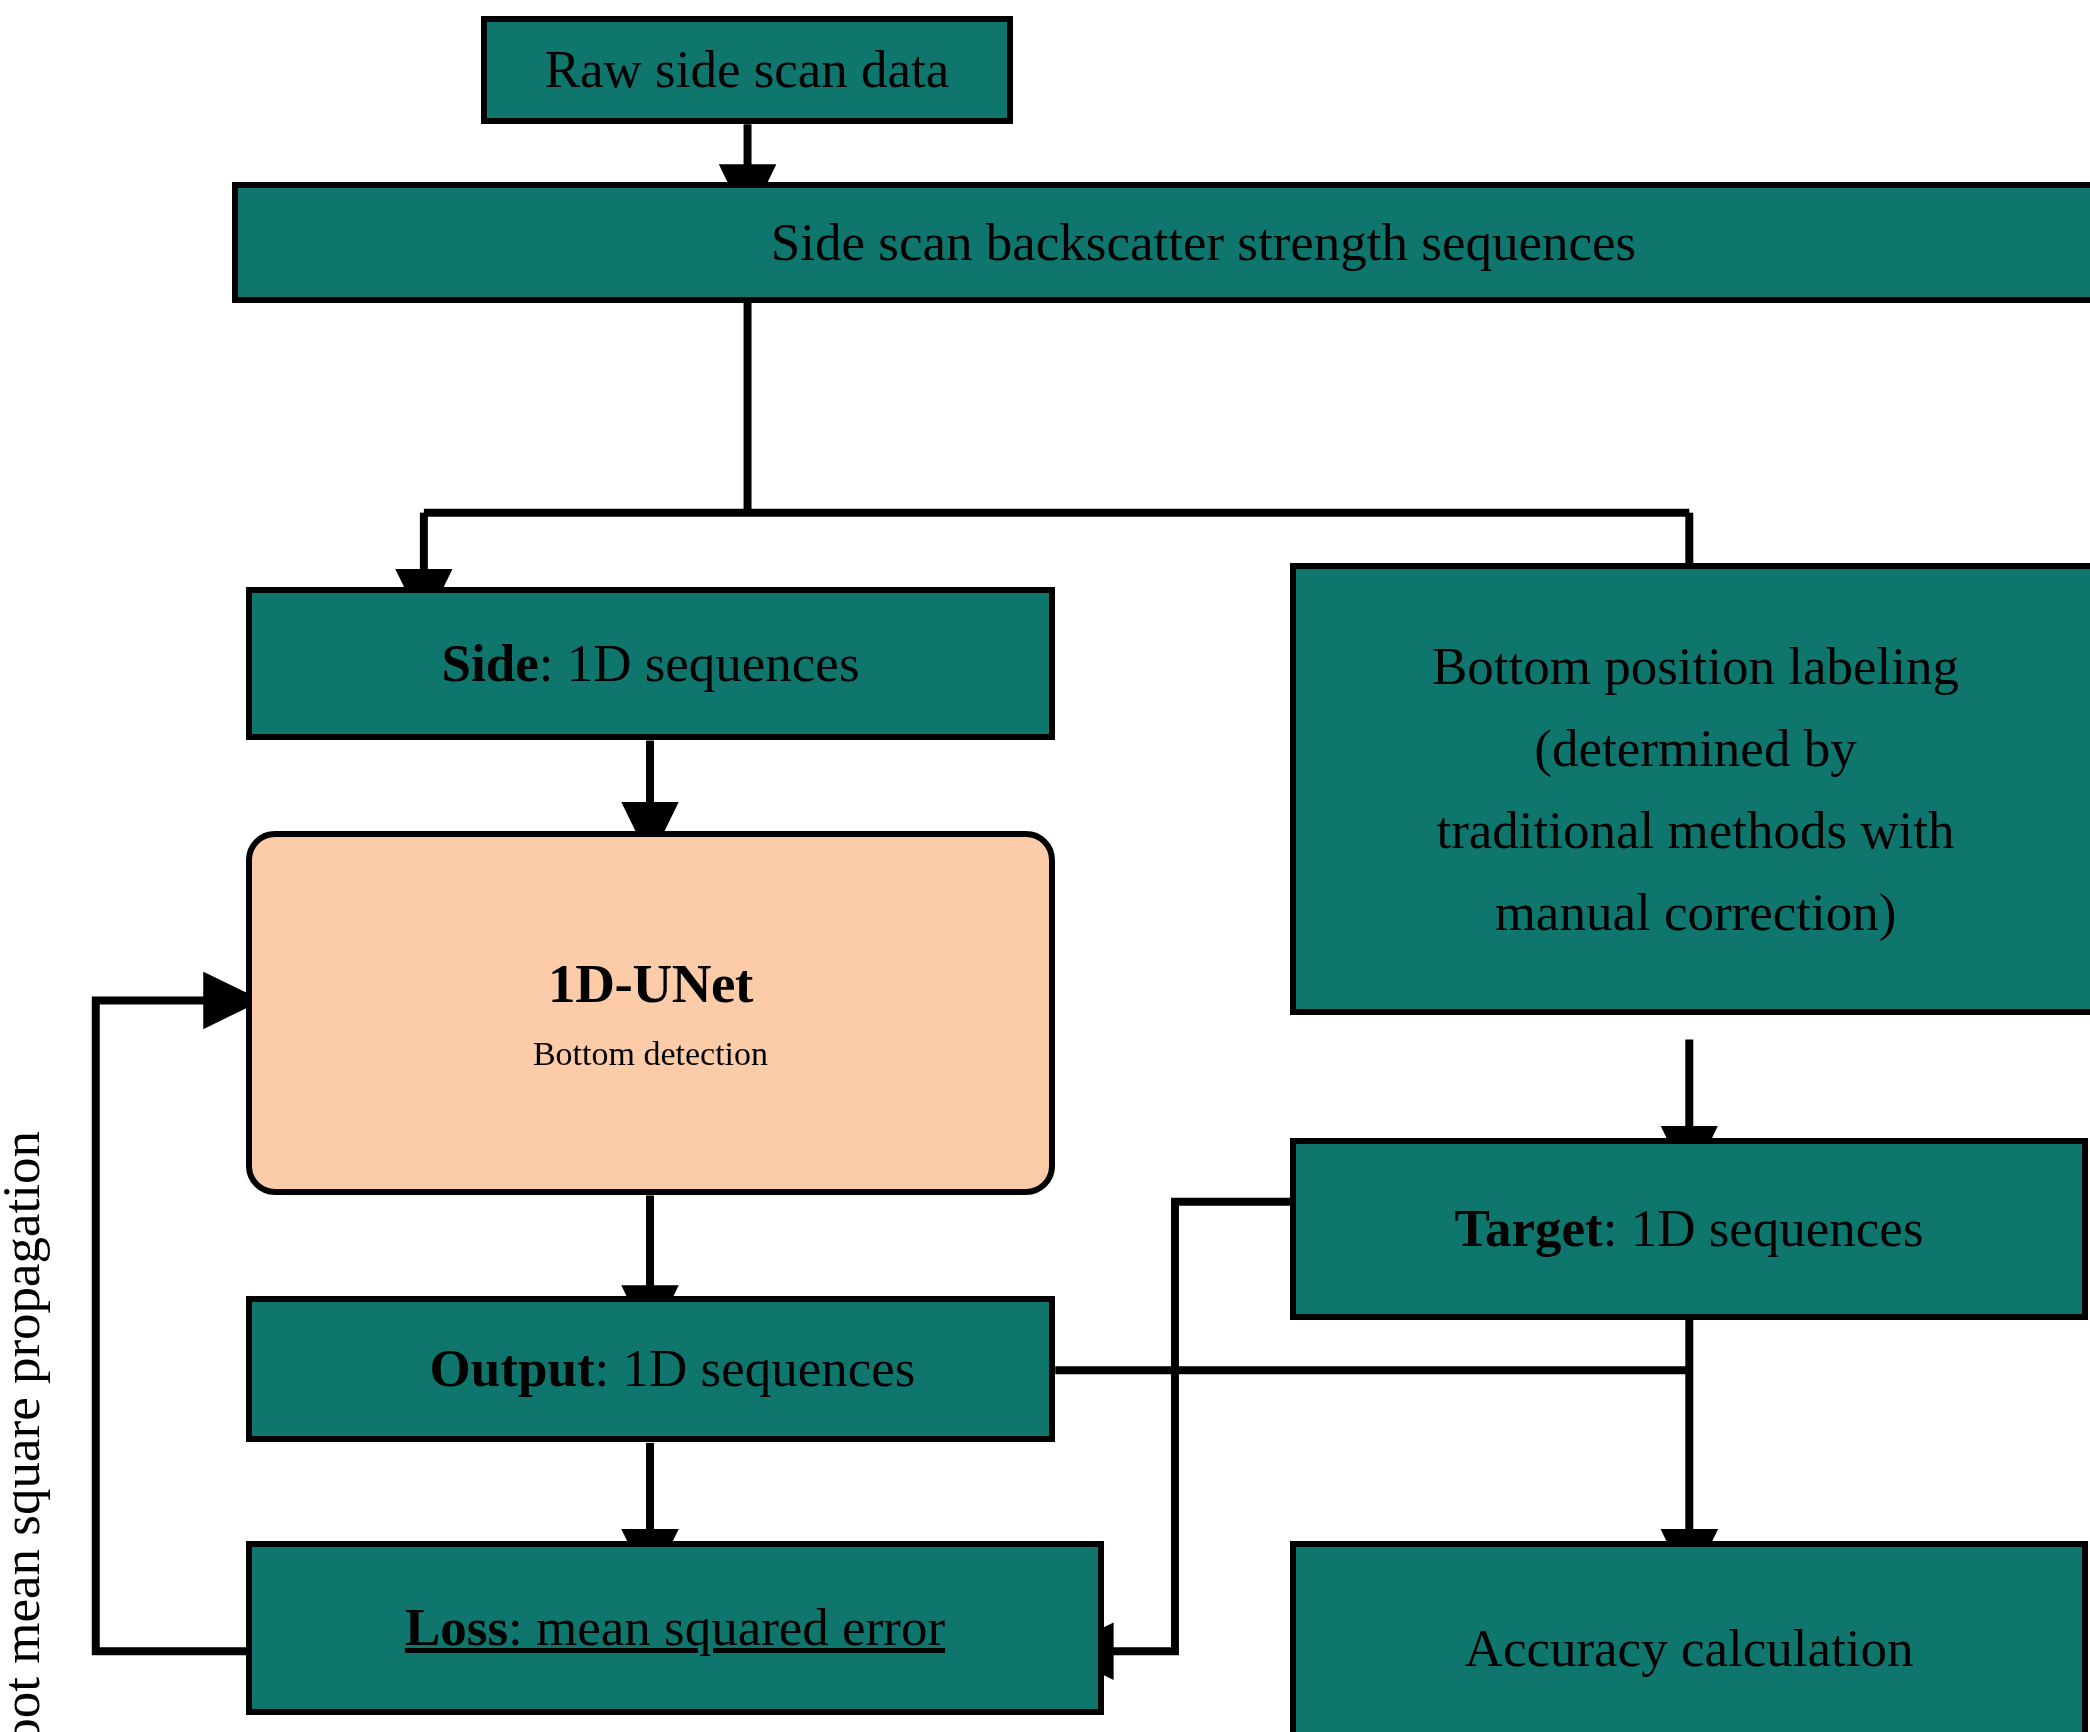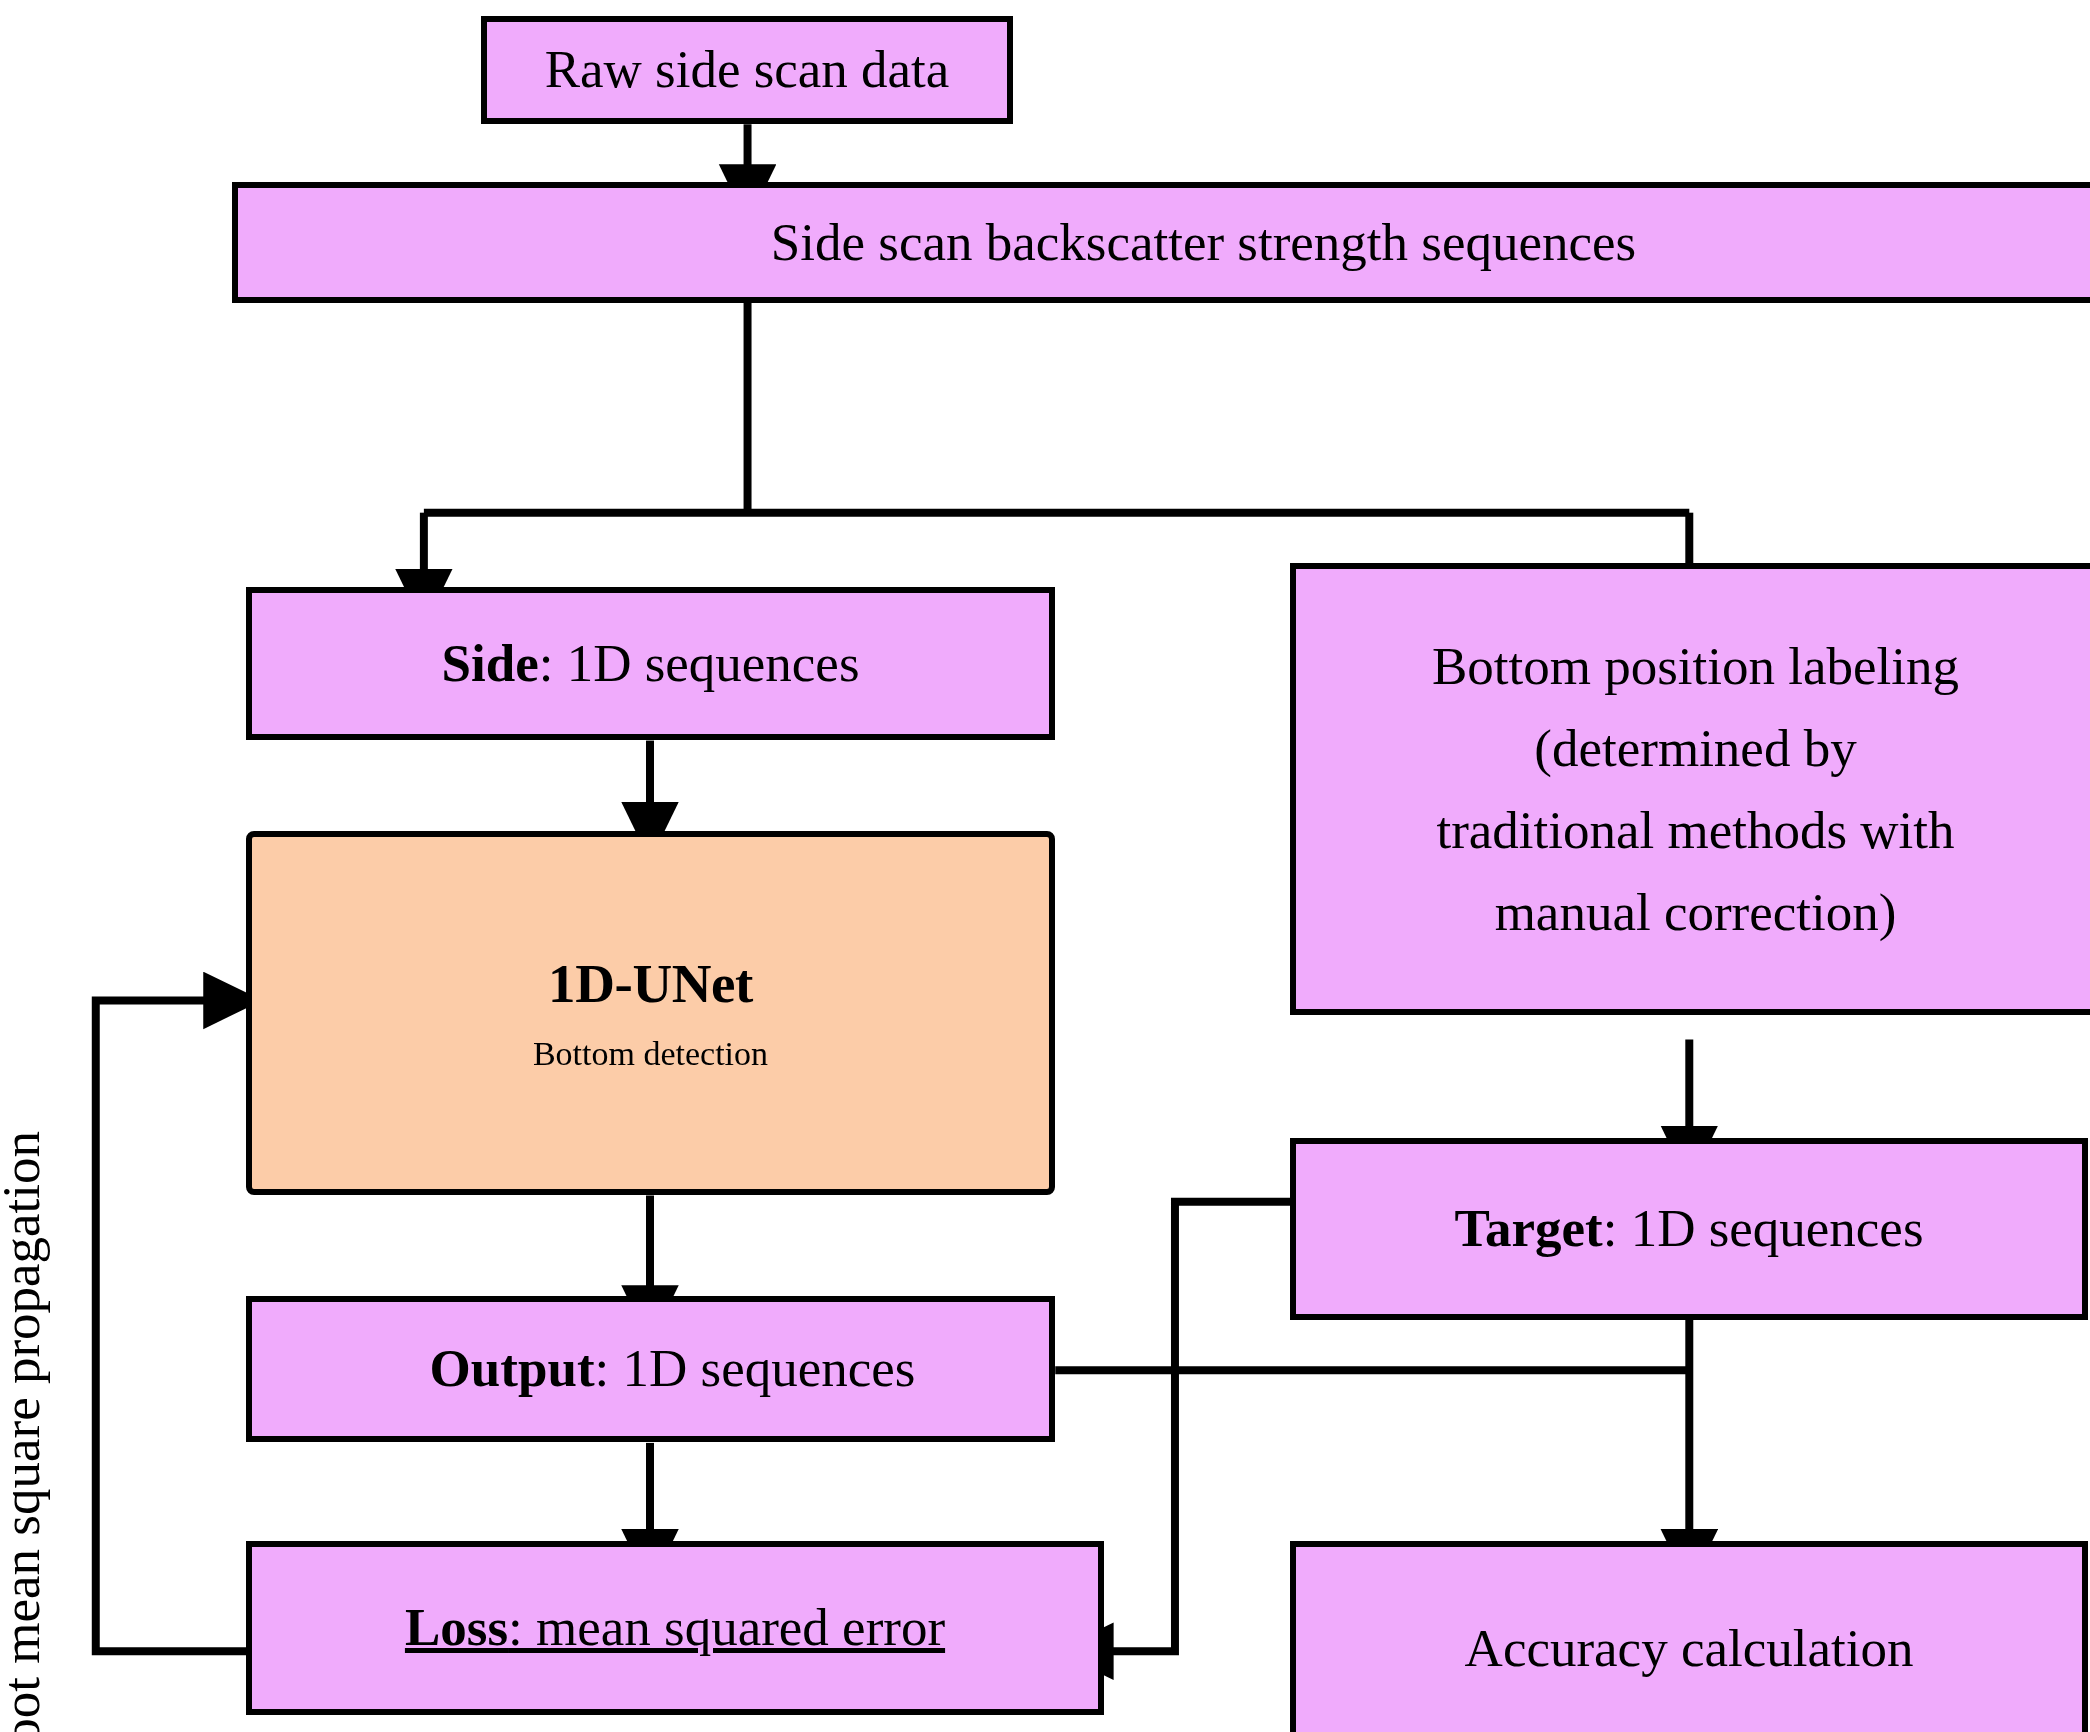--- a/index.html
+++ b/index.html
@@ -1,23 +1,23 @@
 <!DOCTYPE html>
 <html style="font-size:14px"><head>
 <meta charset="utf-8">
 <style>
   html,body{margin:0;padding:0;background:#ffffff;}
   body{font-family:"Liberation Serif","DejaVu Serif",serif;color:#000;}
   #stage{position:relative;width:2091px;height:1733px;background:#fff;overflow:hidden;}
-  .node{position:absolute;box-sizing:border-box;border:6.2px solid #000;background:#f0abfc;
+  .node{position:absolute;box-sizing:border-box;border:6.2px solid #000;background:#0f766e;
         display:flex;flex-direction:column;align-items:center;justify-content:center;
         text-align:center;line-height:1.05;}
   .node .ln{display:block;white-space:nowrap;}
   .b{font-weight:bold;}
-  .unet{background:#FCCCA8;border-radius:8px;}
+  .unet{background:#FCCCA8;border-radius:29px;}
   .unet .title{font-weight:bold;font-size:55px;margin-bottom:23px;letter-spacing:-0.4px;}
   .unet .sub{font-size:34px;}
   .vlabel{position:absolute;white-space:nowrap;font-size:53px;
           transform-origin:left bottom;}
   svg#edges{position:absolute;left:0;top:0;width:2091px;height:1733px;
             pointer-events:none;}
 </style>
 </head>
 <body>
 

